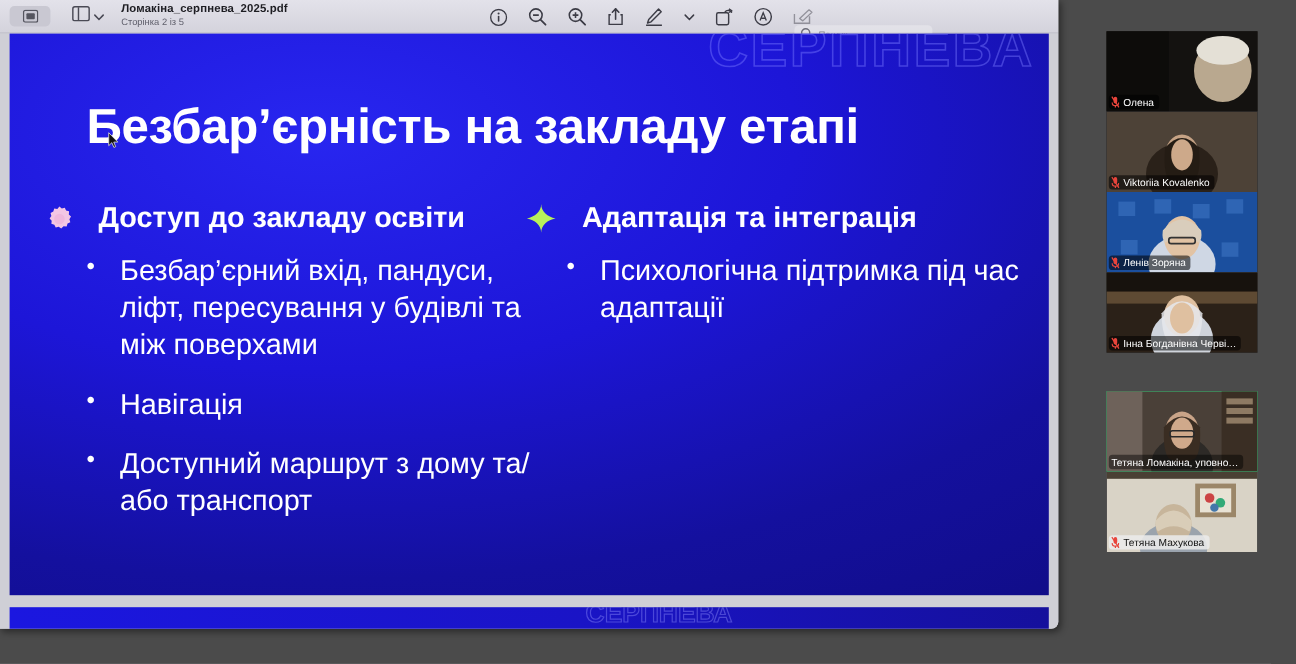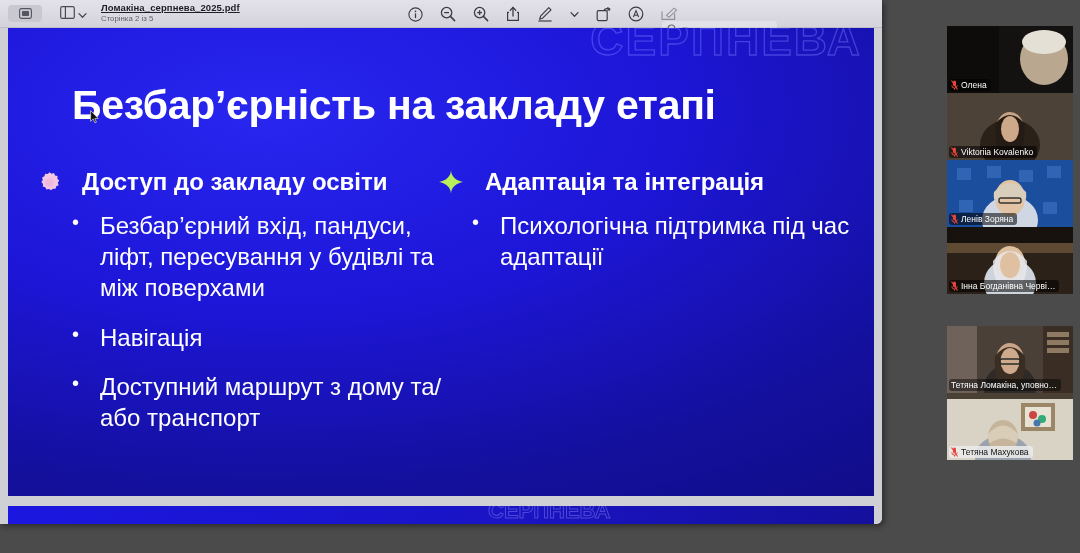--- a/index.html
+++ b/index.html
@@ -28,21 +28,21 @@
     display:flex; align-items:center; justify-content:center;
     height: 17px; color:#3c3c46;
   }
   #sidebar-toggle {
     width: 34px; height: 17px; margin-left: 8px;
     background: #c9c8d2; border-radius: 4px;
     display:flex; align-items:center; justify-content:center;
   }
   #view-mode { margin-left: 18px; display:flex; align-items:center; gap:3px; }
   #doc-titlebox { margin-left: 14px; line-height: 1.12; }
-  #doc-title { font-size: 9.5px; font-weight: bold; color:#1d1d22; letter-spacing:.1px;text-decoration:underline; }
+  #doc-title { font-size: 9.5px; font-weight: bold; color:#1d1d22; letter-spacing:.1px; }
   #doc-page   { font-size: 7.8px; color:#5f5f6b; margin-top:1px; }
   #tool-icons {
     position:absolute; left: 408px; top:0; height:28px;
     display:flex; align-items:center; gap: 17px;
   }
   #search-box {
     position:absolute; left: 662px; top:5px; width:115px; height:17px;
     background: rgba(255,255,255,.30); border-radius:4px;
     display:flex; align-items:center; padding-left:5px; gap:4px;margin-top:16px;
   }
@@ -89,21 +89,21 @@
     position:absolute; left:8px; top:478px; width:866px; height:26px;
     background: linear-gradient(90deg,#1b17e0 0%, #1a14c6 55%, #15109c 100%);
     overflow:hidden;
   }
   #next-slide .ghost {
     position:absolute; left:480px; top:-8px; font-size:22px; font-weight:bold;
     color:transparent; -webkit-text-stroke:1px rgba(150,150,255,.40); white-space:nowrap;
   }
 
   
-  #rail { position:absolute; left:947px; top:26px; width:126px; }
+  #rail { position:absolute; left:922px; top:26px; width:126px; }
   .tile { position:relative; width:126px; height:67px; overflow:hidden; background:#2a2a2a; }
   .tile.speaking { outline:2.5px solid #3ddc84; outline-offset:-2.5px; z-index:2;margin-top:32px; }
   .namebar {
     position:absolute; left:2px; bottom:2px; max-width:122px;
     display:flex; align-items:center; gap:3px;
     background:rgba(0,0,0,.55); border-radius:3px; padding:1px 4px 1px 2px;
   }
   .mic { width:7px; height:10px; flex:none; }
   .nm { font-size:8.5px; color:#fff; white-space:nowrap; overflow:hidden; text-overflow:ellipsis; }
 </style>

